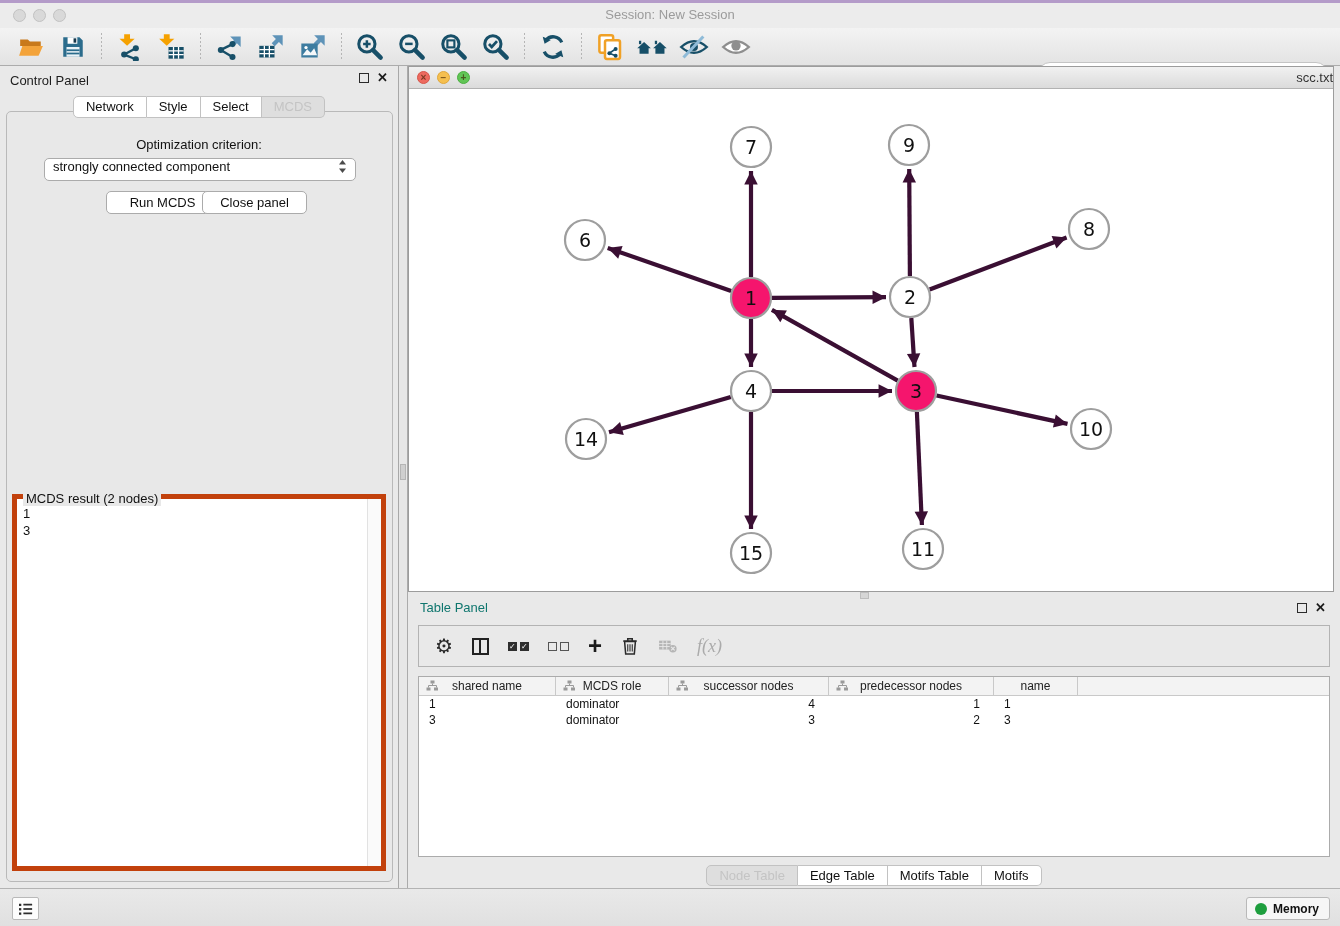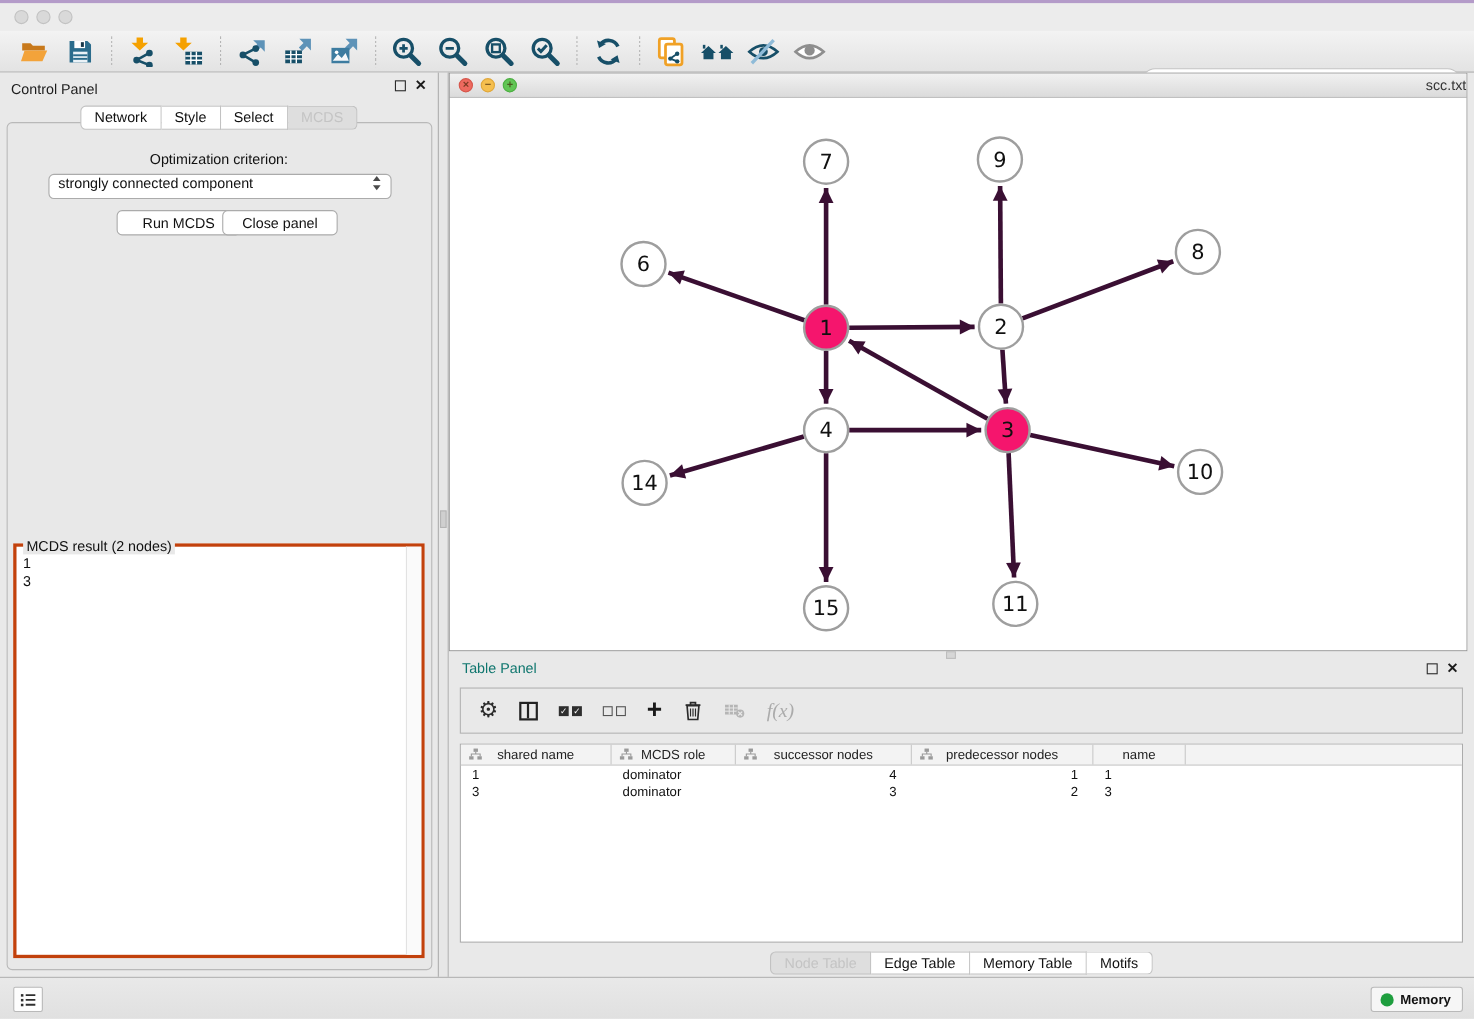--- a/index.html
+++ b/index.html
@@ -37,21 +37,21 @@
 
   .cp-content { position:absolute; left:6px; top:45px; width:387px; height:771px; border:1px solid #B9B9B9; border-radius:5px; background:#E8E8E8; }
 
   .opt-label { position:absolute; top:71px; left:0; width:100%; text-align:center; font-size:13px; color:#111; }
   .dropdown { position:absolute; left:44px; top:92px; width:312px; height:23px; background:#fff; border:1px solid #ABABAB; border-radius:5px; display:flex; padding:0 8px; }
   .dropdown .val { font-size:13px; color:#111; flex:1; }
   .btn { position:absolute; height:23px; background:#fff; border:1px solid #ABABAB; border-radius:5px; font-size:13px; color:#111; text-align:center; line-height:21px; }
   #run-btn { left:94px; top:125px; width:113px;margin-left:12px; }
   #closep-btn { left:202px; top:125px; width:105px; }
 
-  .mcds-result { position:absolute; left:12px; top:428px; width:374px; height:377px; border:3px solid #c2410c; background:#fff; }
+  .mcds-result { position:absolute; left:12px; top:428px; width:374px; height:377px; border:5px solid #c2410c; background:#fff; }
   .mcds-legend { position:absolute; top:-8px; left:6px; background:#E8E8E8; padding:0 3px; font-size:13px; color:#111; }
   .result-lines { position:absolute; left:6px; top:6px; font-size:13px; color:#111; line-height:17px; }
   .result-scroll { position:absolute; right:0; top:0; bottom:0; width:14px; background:#FAFAFA; border-left:1px solid #E2E2E2; }
 
   
   .v-splitter { left:399px; top:66px; width:9px; height:822px; background:#E7E7E7; border-right:1px solid #ABABAB; }
   .v-splitter .grip { position:absolute; left:1px; top:398px; width:6px; height:16px; background:#CFCFCF; border:1px solid #B5B5B5; }
   .h-splitter { left:408px; top:592px; width:932px; height:8px; background:#E9E9E9; }
   .h-splitter .grip { position:absolute; left:452px; top:0px; width:9px; height:7px; background:#D6D6D6; border:1px solid #BDBDBD; }
 
@@ -98,20 +98,21 @@
   .mem-dot { width:12px; height:12px; border-radius:50%; background:#1E9E3E; }
 </style>
 </head>
 <body>
 
 <div class="abs top-strip"></div>
 <div class="abs titlebar">
   <span class="tl" style="left:13px"></span>
   <span class="tl" style="left:33px"></span>
   <span class="tl" style="left:53px"></span>
+  <div class="title">Session: New Session</div>
 </div>
 
 <div class="abs toolbar">
   <span class="tbtn">
     <svg width="28" height="26" viewBox="0 0 24 24">
         <path d="M2 5h7l2 2h10v4H2z" fill="#C8791B"></path>
         <path d="M4 11h19l-4 9H1z" fill="#F3A33A"></path>
       </svg>
   </span>
   <span class="tbtn">
@@ -473,21 +474,21 @@
           <div class="td r" style="width: 165px;">2</div>
           <div class="td l" style="width: 84px;">3</div>
         </div>
       </div>
   </div>
 
   <div class="tp-tabs">
       <div class="tabgroup" id="tp-tabgroup">
         <div class="tab active">Node Table</div>
         <div class="tab">Edge Table</div>
-        <div class="tab">Memory Table</div>
+        <div class="tab">Motifs Table</div>
         <div class="tab">Motifs</div>
       </div>
     </div>
 </div>
 
 <div class="abs statusbar">
   <div class="sb-left-btn">
     <svg width="16" height="14" viewBox="0 0 18 16">
         <g stroke="#2e2e2e" stroke-width="2">
           <line x1="6" y1="3" x2="16" y2="3"></line>

